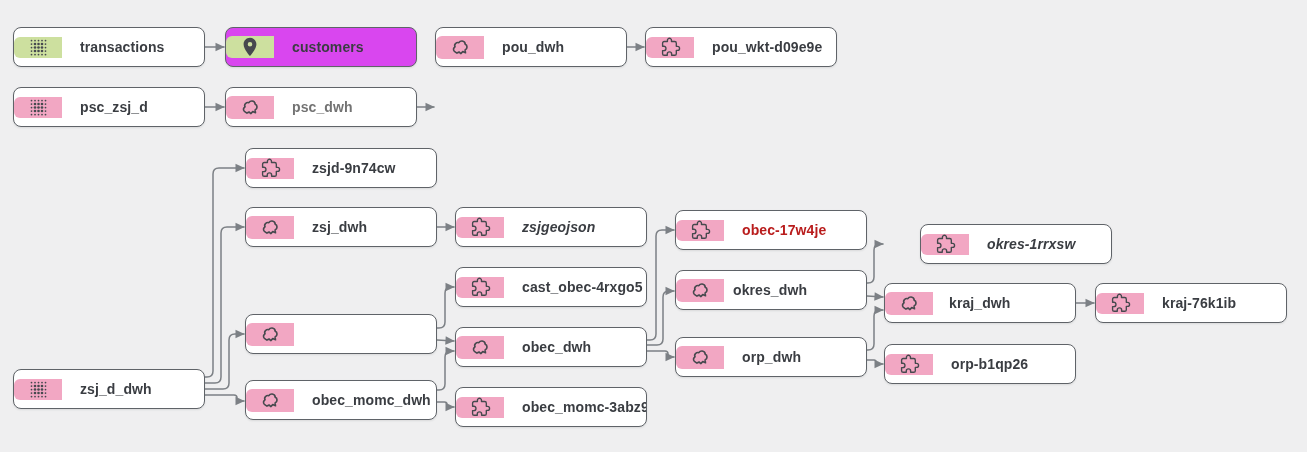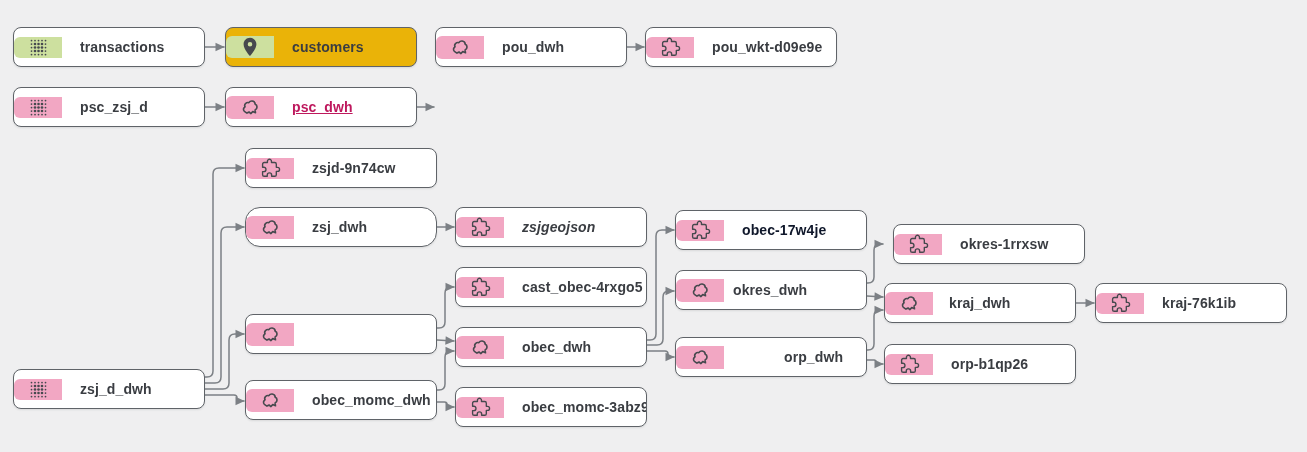--- a/index.html
+++ b/index.html
@@ -114,21 +114,21 @@
           <circle cx="20" cy="16" r="1"></circle>
           <circle cx="4" cy="20" r="1"></circle>
           <circle cx="8" cy="20" r="1"></circle>
           <circle cx="12" cy="20" r="1"></circle>
           <circle cx="16" cy="20" r="1"></circle>
           <circle cx="20" cy="20" r="1"></circle>
         </svg>
       </div>
       <div class="node-label" style="color: rgb(58, 61, 66);">transactions</div>
     </div>
-    <div class="lineage-node" style="left: 225px; top: 27px; width: 192px; height: 40px; border-color: rgb(95, 99, 104); background: #eab308;">
+    <div class="lineage-node" style="left: 225px; top: 27px; width: 192px; height: 40px; border-color: rgb(95, 99, 104); background: #d946ef;">
       <div class="node-accent" style="flex-basis: 48px; width: 48px; background: rgb(205, 224, 159);">
         <svg width="22" height="22" viewBox="0 0 24 24" fill="#46494e">
           <path fill-rule="evenodd" d="M12 2C8.13 2 5 5.13 5 9c0 5.25 7 13 7 13s7-7.75 7-13c0-3.87-3.13-7-7-7zm0 9.5A2.5 2.5 0 1 1 12 6.5a2.5 2.5 0 0 1 0 5z"></path>
         </svg>
       </div>
       <div class="node-label" style="color: rgb(58, 61, 66);">customers</div>
     </div>
     <div class="lineage-node" style="left: 435px; top: 27px; width: 192px; height: 40px; border-color: rgb(95, 99, 104); background: rgb(255, 255, 255);">
       <div class="node-accent" style="flex-basis: 48px; width: 48px; background: rgb(242, 167, 195);">
         <svg width="23" height="23" viewBox="0 0 24 24" fill="none" stroke="#46494e" stroke-width="1.7" stroke-linejoin="round" stroke-linecap="round">
@@ -176,31 +176,31 @@
         </svg>
       </div>
       <div class="node-label" style="color: rgb(58, 61, 66);">psc_zsj_d</div>
     </div>
     <div class="lineage-node" style="left: 225px; top: 87px; width: 192px; height: 40px; border-color: rgb(95, 99, 104); background: rgb(255, 255, 255);">
       <div class="node-accent" style="flex-basis: 48px; width: 48px; background: rgb(242, 167, 195);">
         <svg width="23" height="23" viewBox="0 0 24 24" fill="none" stroke="#46494e" stroke-width="1.7" stroke-linejoin="round" stroke-linecap="round">
           <path d="M6.3 16.5 C4.8 15.7 4.3 13.9 5.1 12.5 C5.4 12 5.8 11.6 6.3 11.3 C5.7 10 5.9 8.5 7 7.6 C7.9 6.8 9.2 6.6 10.3 7 C11 5.8 12.3 5.1 13.7 5.2 C15.5 5.4 16.9 6.9 17 8.7 C18.1 9.2 18.8 10.3 18.8 11.5 C18.8 12.9 18 14.1 16.8 14.6 L17.2 17.5 L14.3 16.3 L12.5 18.3 L10.5 16.7 L8.3 17.8 Z"></path>
         </svg>
       </div>
-      <div class="node-label" style="color: #be185d; text-decoration: underline;">psc_dwh</div>
+      <div class="node-label" style="color: #737373;">psc_dwh</div>
     </div>
     <div class="lineage-node" style="left: 245px; top: 148px; width: 192px; height: 40px; border-color: rgb(95, 99, 104); background: rgb(255, 255, 255);">
       <div class="node-accent" style="flex-basis: 48px; width: 48px; background: rgb(242, 167, 195);">
         <svg width="21" height="21" viewBox="-1.2 -0.6 26 26" fill="none" stroke="#46494e" stroke-width="1.7" stroke-linejoin="round">
           <path d="M20.5 11H19V7c0-1.1-.9-2-2-2h-4V3.5C13 2.12 11.88 1 10.5 1S8 2.12 8 3.5V5H4c-1.1 0-1.99.9-1.99 2v3.8H3.5c1.49 0 2.7 1.21 2.7 2.7s-1.21 2.7-2.7 2.7H2V20c0 1.1.9 2 2 2h3.8v-1.5c0-1.49 1.21-2.7 2.7-2.7s2.7 1.21 2.7 2.7V22H17c1.1 0 2-.9 2-2v-4h1.5c1.38 0 2.5-1.12 2.5-2.5S21.88 11 20.5 11z"></path>
         </svg>
       </div>
       <div class="node-label" style="color: rgb(58, 61, 66);">zsjd-9n74cw</div>
     </div>
-    <div class="lineage-node" style="left: 245px; top: 207px; width: 192px; height: 40px; border-color: rgb(95, 99, 104); background: rgb(255, 255, 255); border-radius: 15px;">
+    <div class="lineage-node" style="left: 245px; top: 207px; width: 192px; height: 40px; border-color: rgb(95, 99, 104); background: rgb(255, 255, 255);">
       <div class="node-accent" style="flex-basis: 48px; width: 48px; background: rgb(242, 167, 195);">
         <svg width="23" height="23" viewBox="0 0 24 24" fill="none" stroke="#46494e" stroke-width="1.7" stroke-linejoin="round" stroke-linecap="round">
           <path d="M6.3 16.5 C4.8 15.7 4.3 13.9 5.1 12.5 C5.4 12 5.8 11.6 6.3 11.3 C5.7 10 5.9 8.5 7 7.6 C7.9 6.8 9.2 6.6 10.3 7 C11 5.8 12.3 5.1 13.7 5.2 C15.5 5.4 16.9 6.9 17 8.7 C18.1 9.2 18.8 10.3 18.8 11.5 C18.8 12.9 18 14.1 16.8 14.6 L17.2 17.5 L14.3 16.3 L12.5 18.3 L10.5 16.7 L8.3 17.8 Z"></path>
         </svg>
       </div>
       <div class="node-label" style="color: rgb(58, 61, 66);">zsj_dwh</div>
     </div>
     <div class="lineage-node" style="left: 455px; top: 207px; width: 192px; height: 40px; border-color: rgb(95, 99, 104); background: rgb(255, 255, 255);">
       <div class="node-accent" style="flex-basis: 48px; width: 48px; background: rgb(242, 167, 195);">
         <svg width="21" height="21" viewBox="-1.2 -0.6 26 26" fill="none" stroke="#46494e" stroke-width="1.7" stroke-linejoin="round">
@@ -208,23 +208,23 @@
         </svg>
       </div>
       <div class="node-label" style="color: rgb(58, 61, 66); font-style: italic;">zsjgeojson</div>
     </div>
     <div class="lineage-node" style="left: 675px; top: 210px; width: 192px; height: 40px; border-color: rgb(95, 99, 104); background: rgb(255, 255, 255);">
       <div class="node-accent" style="flex-basis: 48px; width: 48px; background: rgb(242, 167, 195);">
         <svg width="21" height="21" viewBox="-1.2 -0.6 26 26" fill="none" stroke="#46494e" stroke-width="1.7" stroke-linejoin="round">
           <path d="M20.5 11H19V7c0-1.1-.9-2-2-2h-4V3.5C13 2.12 11.88 1 10.5 1S8 2.12 8 3.5V5H4c-1.1 0-1.99.9-1.99 2v3.8H3.5c1.49 0 2.7 1.21 2.7 2.7s-1.21 2.7-2.7 2.7H2V20c0 1.1.9 2 2 2h3.8v-1.5c0-1.49 1.21-2.7 2.7-2.7s2.7 1.21 2.7 2.7V22H17c1.1 0 2-.9 2-2v-4h1.5c1.38 0 2.5-1.12 2.5-2.5S21.88 11 20.5 11z"></path>
         </svg>
       </div>
-      <div class="node-label" style="color: #0f172a; border-radius: 15px;">obec-17w4je</div>
-    </div>
-    <div class="lineage-node" style="left: 893px; top: 224px; width: 192px; height: 40px; border-color: rgb(95, 99, 104); background: rgb(255, 255, 255);">
+      <div class="node-label" style="color: #b91c1c; border-radius: 15px;">obec-17w4je</div>
+    </div>
+    <div class="lineage-node" style="left: 920px; top: 224px; width: 192px; height: 40px; border-color: rgb(95, 99, 104); background: rgb(255, 255, 255); font-style: italic;">
       <div class="node-accent" style="flex-basis: 48px; width: 48px; background: rgb(242, 167, 195);">
         <svg width="21" height="21" viewBox="-1.2 -0.6 26 26" fill="none" stroke="#46494e" stroke-width="1.7" stroke-linejoin="round">
           <path d="M20.5 11H19V7c0-1.1-.9-2-2-2h-4V3.5C13 2.12 11.88 1 10.5 1S8 2.12 8 3.5V5H4c-1.1 0-1.99.9-1.99 2v3.8H3.5c1.49 0 2.7 1.21 2.7 2.7s-1.21 2.7-2.7 2.7H2V20c0 1.1.9 2 2 2h3.8v-1.5c0-1.49 1.21-2.7 2.7-2.7s2.7 1.21 2.7 2.7V22H17c1.1 0 2-.9 2-2v-4h1.5c1.38 0 2.5-1.12 2.5-2.5S21.88 11 20.5 11z"></path>
         </svg>
       </div>
       <div class="node-label" style="color: rgb(58, 61, 66);">okres-1rrxsw</div>
     </div>
     <div class="lineage-node" style="left: 455px; top: 267px; width: 192px; height: 40px; border-color: rgb(95, 99, 104); background: rgb(255, 255, 255);">
       <div class="node-accent" style="flex-basis: 48px; width: 48px; background: rgb(242, 167, 195);">
         <svg width="21" height="21" viewBox="-1.2 -0.6 26 26" fill="none" stroke="#46494e" stroke-width="1.7" stroke-linejoin="round">
@@ -265,21 +265,21 @@
       </div>
     </div>
     <div class="lineage-node" style="left: 455px; top: 327px; width: 192px; height: 40px; border-color: rgb(95, 99, 104); background: rgb(255, 255, 255);">
       <div class="node-accent" style="flex-basis: 48px; width: 48px; background: rgb(242, 167, 195);">
         <svg width="23" height="23" viewBox="0 0 24 24" fill="none" stroke="#46494e" stroke-width="1.7" stroke-linejoin="round" stroke-linecap="round">
           <path d="M6.3 16.5 C4.8 15.7 4.3 13.9 5.1 12.5 C5.4 12 5.8 11.6 6.3 11.3 C5.7 10 5.9 8.5 7 7.6 C7.9 6.8 9.2 6.6 10.3 7 C11 5.8 12.3 5.1 13.7 5.2 C15.5 5.4 16.9 6.9 17 8.7 C18.1 9.2 18.8 10.3 18.8 11.5 C18.8 12.9 18 14.1 16.8 14.6 L17.2 17.5 L14.3 16.3 L12.5 18.3 L10.5 16.7 L8.3 17.8 Z"></path>
         </svg>
       </div>
       <div class="node-label" style="color: rgb(58, 61, 66);">obec_dwh</div>
     </div>
-    <div class="lineage-node" style="left: 675px; top: 337px; width: 192px; height: 40px; border-color: rgb(95, 99, 104); background: rgb(255, 255, 255); gap: 42px;">
+    <div class="lineage-node" style="left: 675px; top: 337px; width: 192px; height: 40px; border-color: rgb(95, 99, 104); background: rgb(255, 255, 255);">
       <div class="node-accent" style="flex-basis: 48px; width: 48px; background: rgb(242, 167, 195);">
         <svg width="23" height="23" viewBox="0 0 24 24" fill="none" stroke="#46494e" stroke-width="1.7" stroke-linejoin="round" stroke-linecap="round">
           <path d="M6.3 16.5 C4.8 15.7 4.3 13.9 5.1 12.5 C5.4 12 5.8 11.6 6.3 11.3 C5.7 10 5.9 8.5 7 7.6 C7.9 6.8 9.2 6.6 10.3 7 C11 5.8 12.3 5.1 13.7 5.2 C15.5 5.4 16.9 6.9 17 8.7 C18.1 9.2 18.8 10.3 18.8 11.5 C18.8 12.9 18 14.1 16.8 14.6 L17.2 17.5 L14.3 16.3 L12.5 18.3 L10.5 16.7 L8.3 17.8 Z"></path>
         </svg>
       </div>
       <div class="node-label" style="color: rgb(58, 61, 66);">orp_dwh</div>
     </div>
     <div class="lineage-node" style="left: 884px; top: 344px; width: 192px; height: 40px; border-color: rgb(95, 99, 104); background: rgb(255, 255, 255);">
       <div class="node-accent" style="flex-basis: 48px; width: 48px; background: rgb(242, 167, 195);">
         <svg width="21" height="21" viewBox="-1.2 -0.6 26 26" fill="none" stroke="#46494e" stroke-width="1.7" stroke-linejoin="round">

